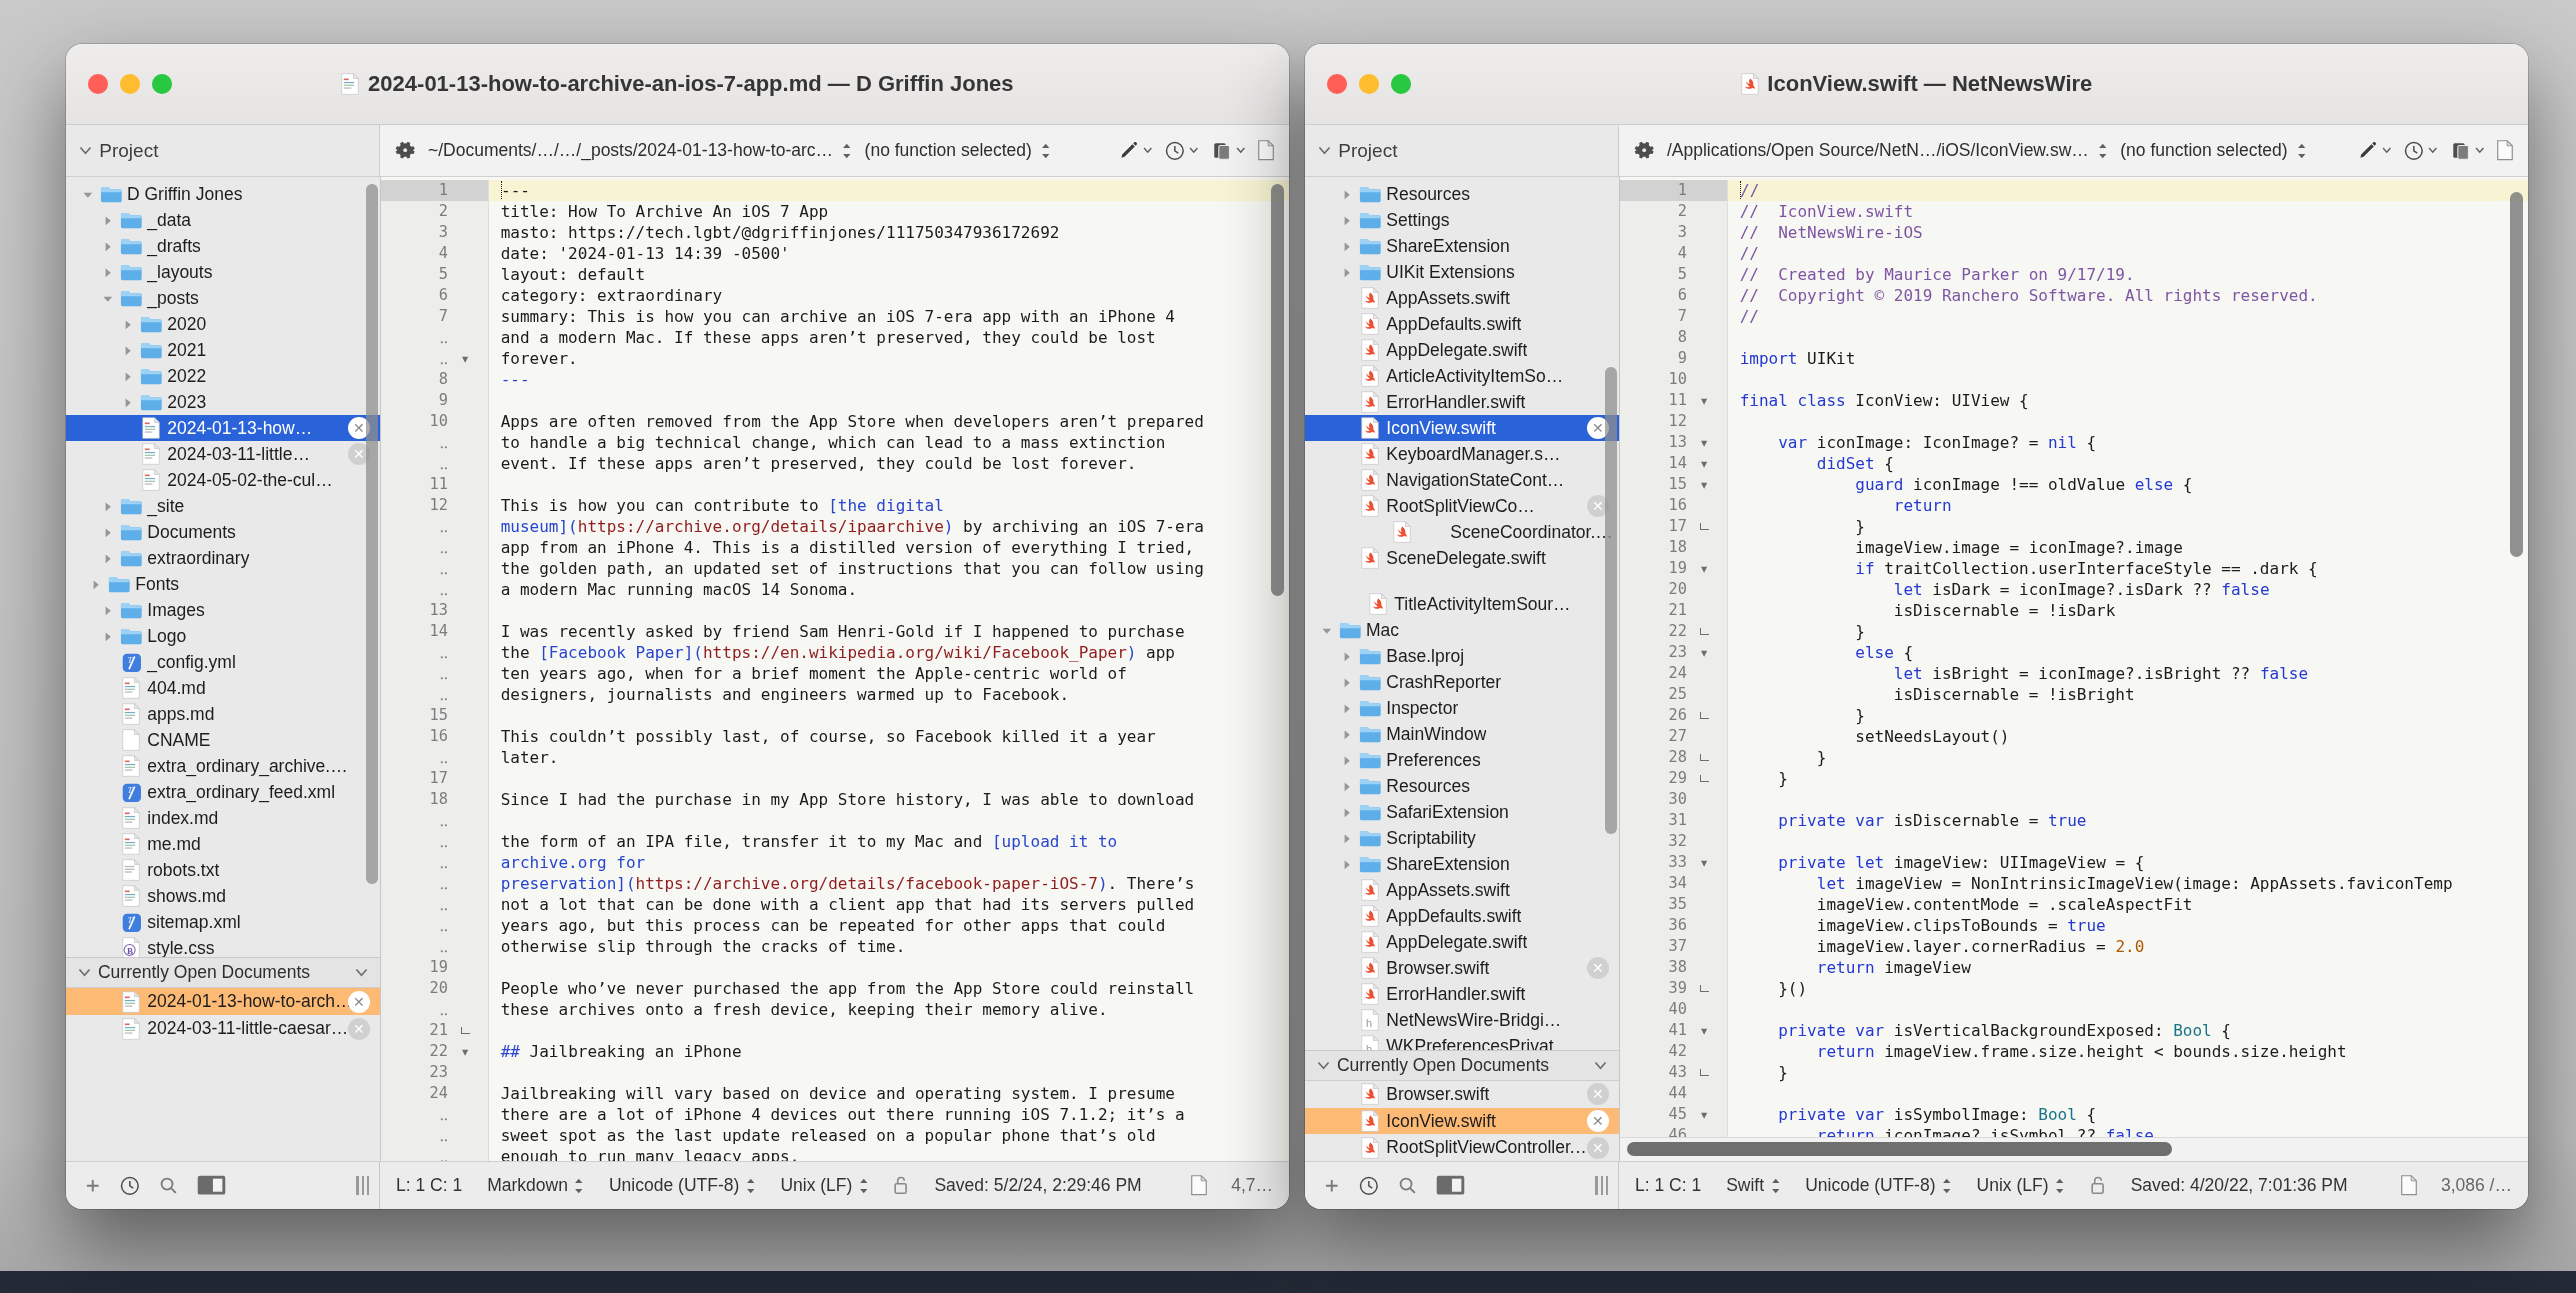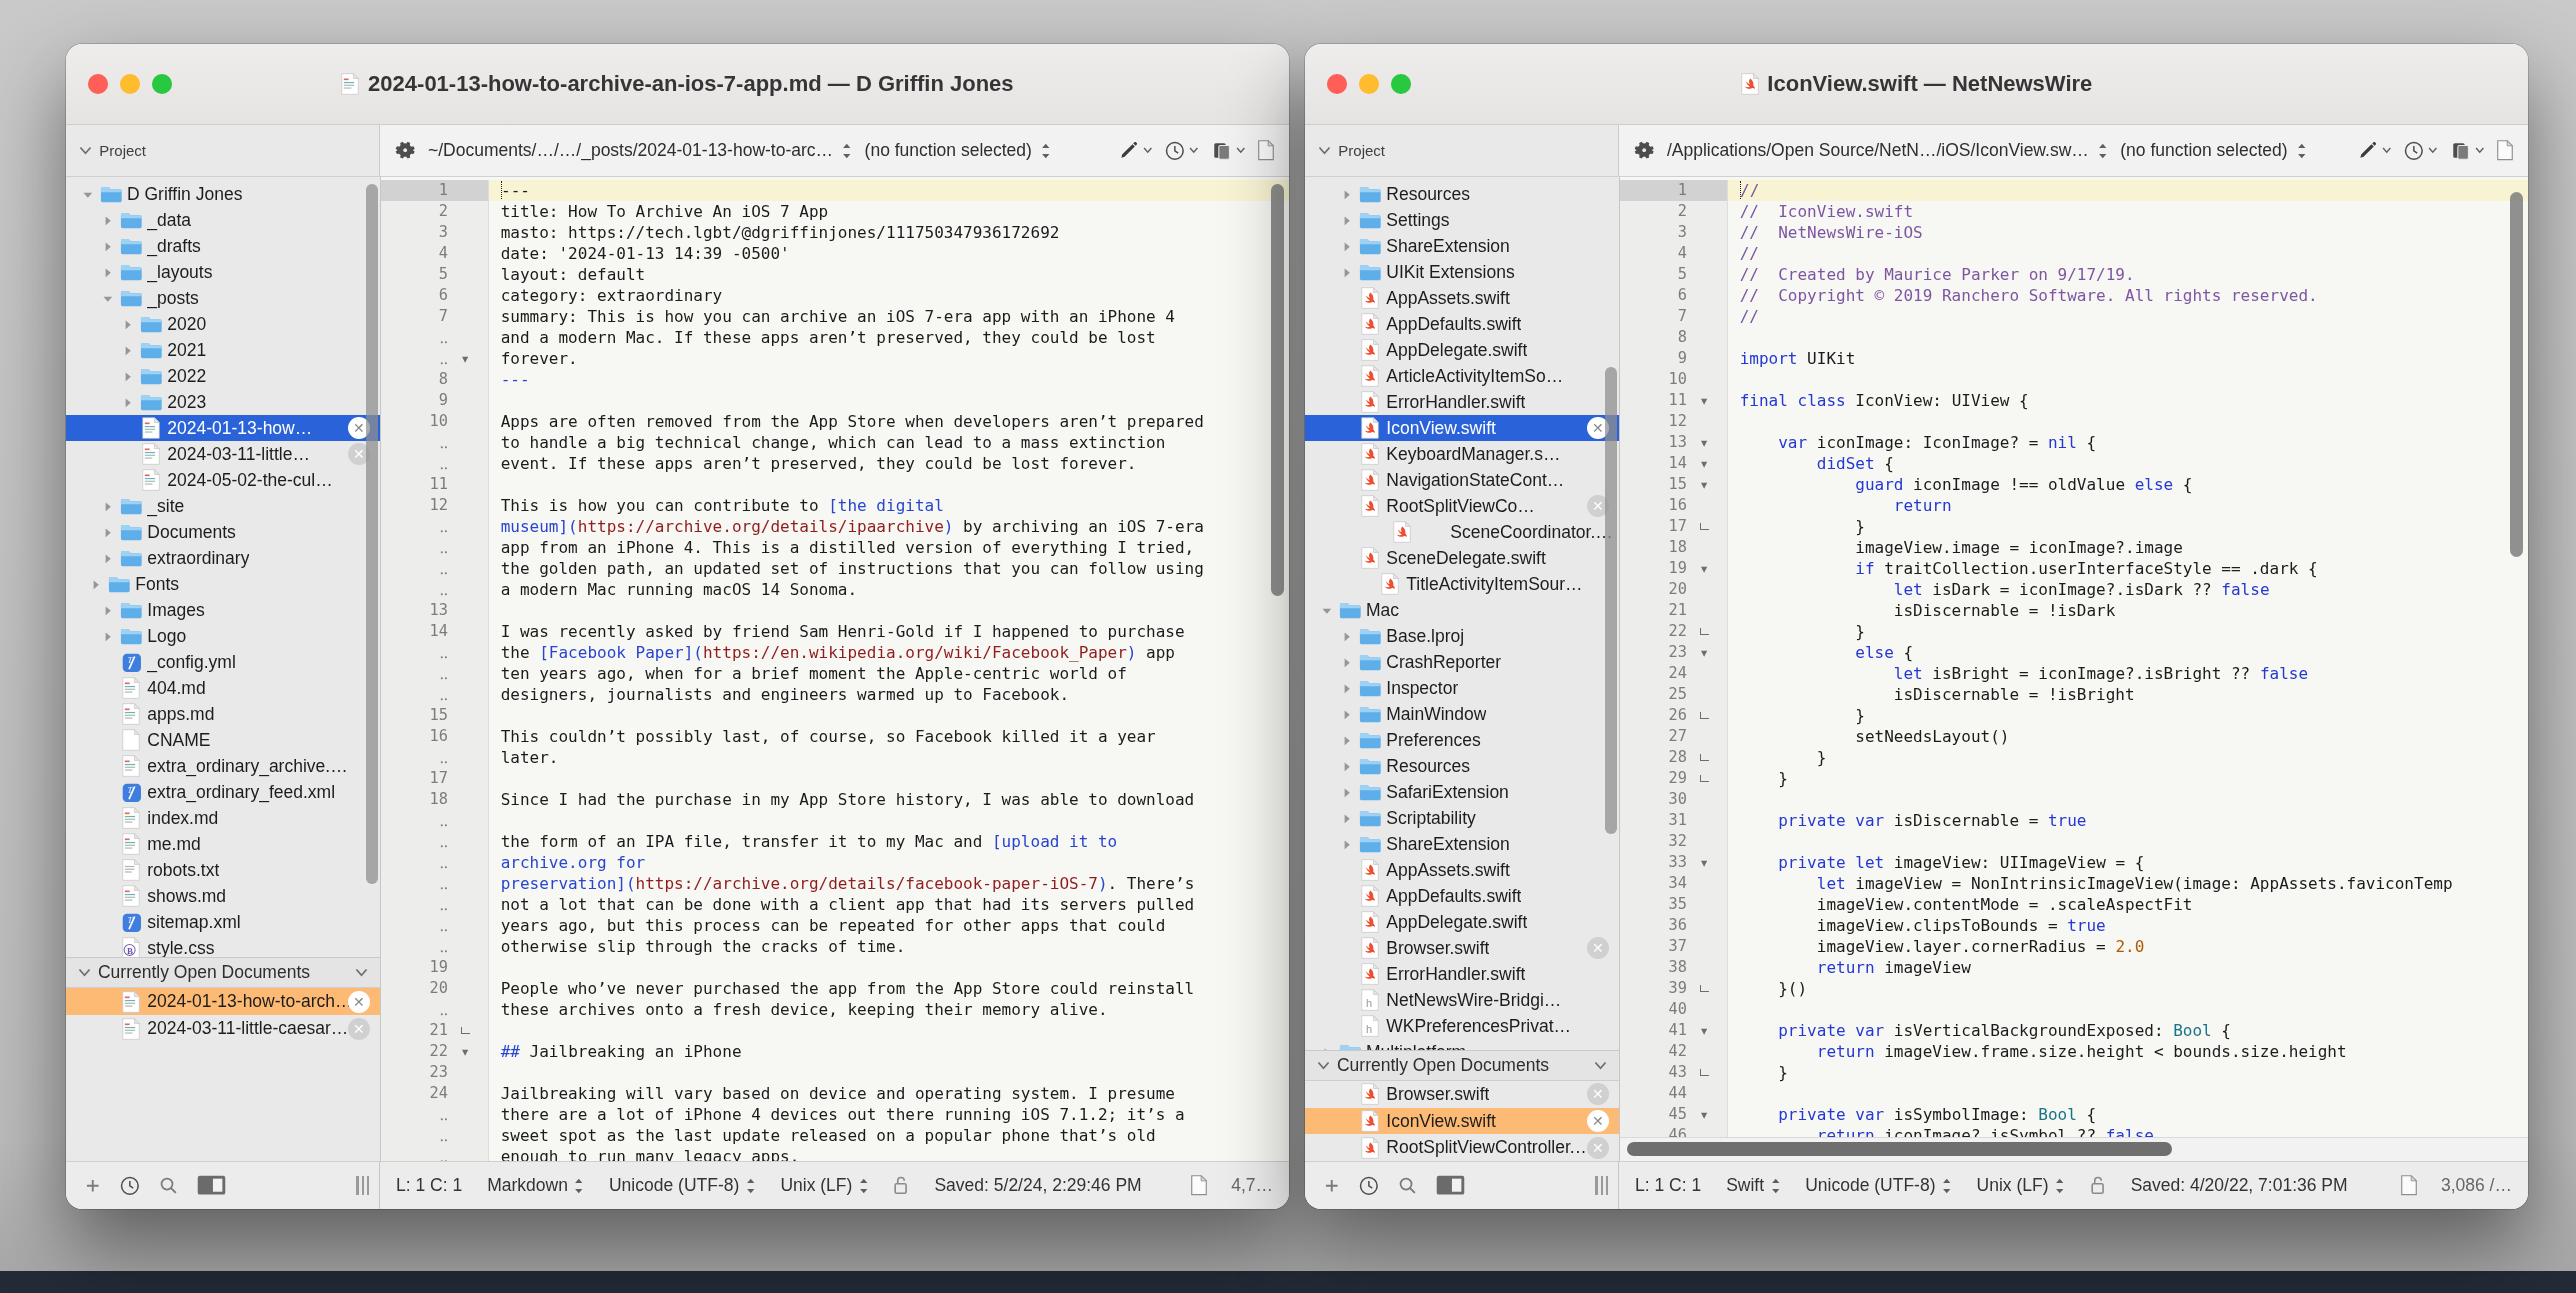--- a/index.html
+++ b/index.html
@@ -12,21 +12,21 @@
           display:flex;flex-direction:column;}
   .titlebar{height:80px;background:linear-gradient(#efecec,#e6e3e3);border-bottom:0.7px solid #cfcccc;
             display:flex;align-items:center;position:relative;flex:none;}
   .lights{display:flex;gap:12.4px;margin-left:22px;}
   .light{width:19.7px;height:19.7px;border-radius:50%;}
   .title-wrap{position:absolute;left:0;right:0;display:flex;justify-content:center;align-items:center;gap:8.7px;pointer-events:none;}
   .title{font-size:22px;font-weight:bold;color:#353535;}
   .toolbar{height:51px;display:flex;flex:none;border-bottom:0.7px solid #cfcfcf;background:#f2f2f2;}
   .proj-head{width:314px;flex:none;background:#e9e9e9;border-right:0.7px solid #cccccc;
              display:flex;align-items:center;gap:7.3px;padding-left:13px;box-sizing:border-box;}
-  .proj-head .lbl{font-size:15px;color:#3f3f3f;}
+  .proj-head .lbl{font-size:19px;color:#3f3f3f;}
   .tb-right{flex:1;display:flex;align-items:center;gap:13px;padding:0 14.6px;min-width:0;}
   .gear{font-size:22px;color:#555;line-height:1;}
   .pathbox,.funcbox{display:flex;align-items:center;gap:9px;min-width:0;}
   .pathtext,.functext{font-size:17.5px;color:#2e2e2e;white-space:nowrap;}
   .tb-btn{display:flex;align-items:center;gap:4.4px;}
   .spacer{flex:1;}
   .main{flex:1;display:flex;min-height:0;}
   .sidebar{width:314px;flex:none;background:#e9e9e9;border-right:0.7px solid #c6c6c6;display:flex;flex-direction:column;}
   .treepane{position:relative;overflow:hidden;padding-top:4.4px;box-sizing:border-box;}
   .row{height:26px;display:flex;align-items:center;font-size:17.5px;color:#1d1d1d;white-space:nowrap;position:relative;}
@@ -1335,21 +1335,21 @@
               <span class="chev"></span>
               <span class="ficon">
                 <svg width="18" height="22" viewBox="0 0 26 32">
                   <path fill="#fff" stroke="#c4c4c4" d="M1 1h17l7 7v23H1z"></path>
                   <path fill="#e6e6e6" stroke="#c4c4c4" d="M18 1l7 7h-7z"></path>
                   <path fill="#ee4f33" d="M13.5 8c3.4 2.6 5.2 6.8 4.3 10.3 1.7 1.6 2.6 3.3 2 4.9-1.6-.9-2.7-1.7-4.4-.9-3.4 1.6-7.7.7-10.2-2.6 2.5 1.5 5.8 1.6 7.6.1-2.8-1.7-5.2-5-5.9-7.5 1.8 1.7 4.2 3.4 6 4.2-1.5-2.6-2.2-6 .6-8.5z"></path>
                 </svg>
               </span>
               <span class="lab">SceneDelegate.swift</span>
             </div>
-            <div class="row" style="padding-left: 52px;">
+            <div class="row" style="padding-left: 40px; margin-top: 20px;">
               <span class="chev"></span>
               <span class="ficon">
                 <svg width="18" height="22" viewBox="0 0 26 32">
                   <path fill="#fff" stroke="#c4c4c4" d="M1 1h17l7 7v23H1z"></path>
                   <path fill="#e6e6e6" stroke="#c4c4c4" d="M18 1l7 7h-7z"></path>
                   <path fill="#ee4f33" d="M13.5 8c3.4 2.6 5.2 6.8 4.3 10.3 1.7 1.6 2.6 3.3 2 4.9-1.6-.9-2.7-1.7-4.4-.9-3.4 1.6-7.7.7-10.2-2.6 2.5 1.5 5.8 1.6 7.6.1-2.8-1.7-5.2-5-5.9-7.5 1.8 1.7 4.2 3.4 6 4.2-1.5-2.6-2.2-6 .6-8.5z"></path>
                 </svg>
               </span>
               <span class="lab">TitleActivityItemSour…</span>
             </div>

